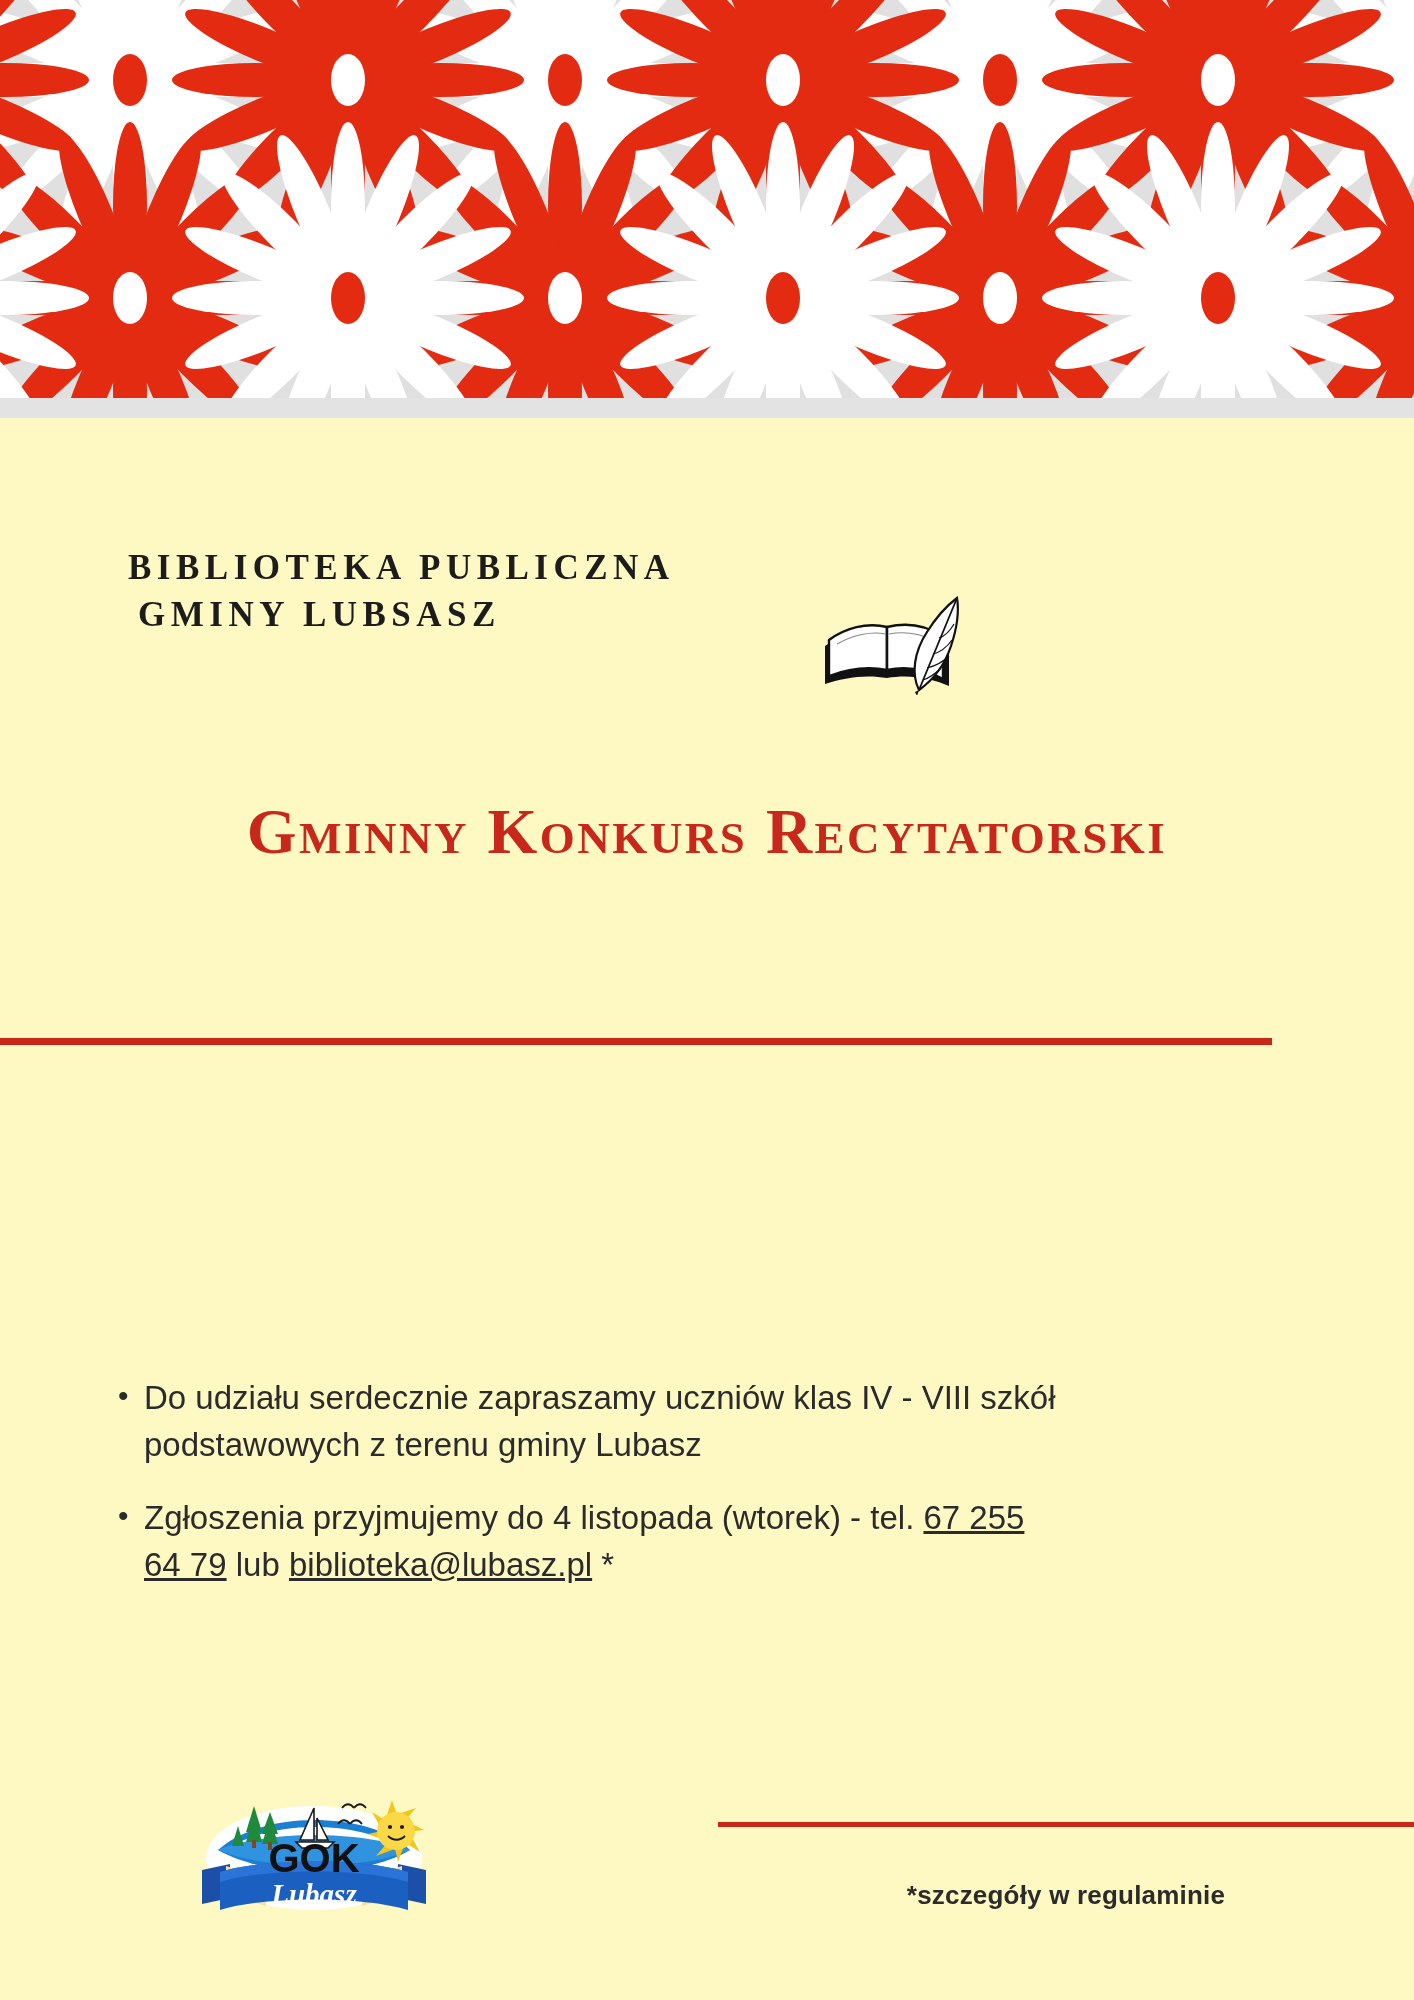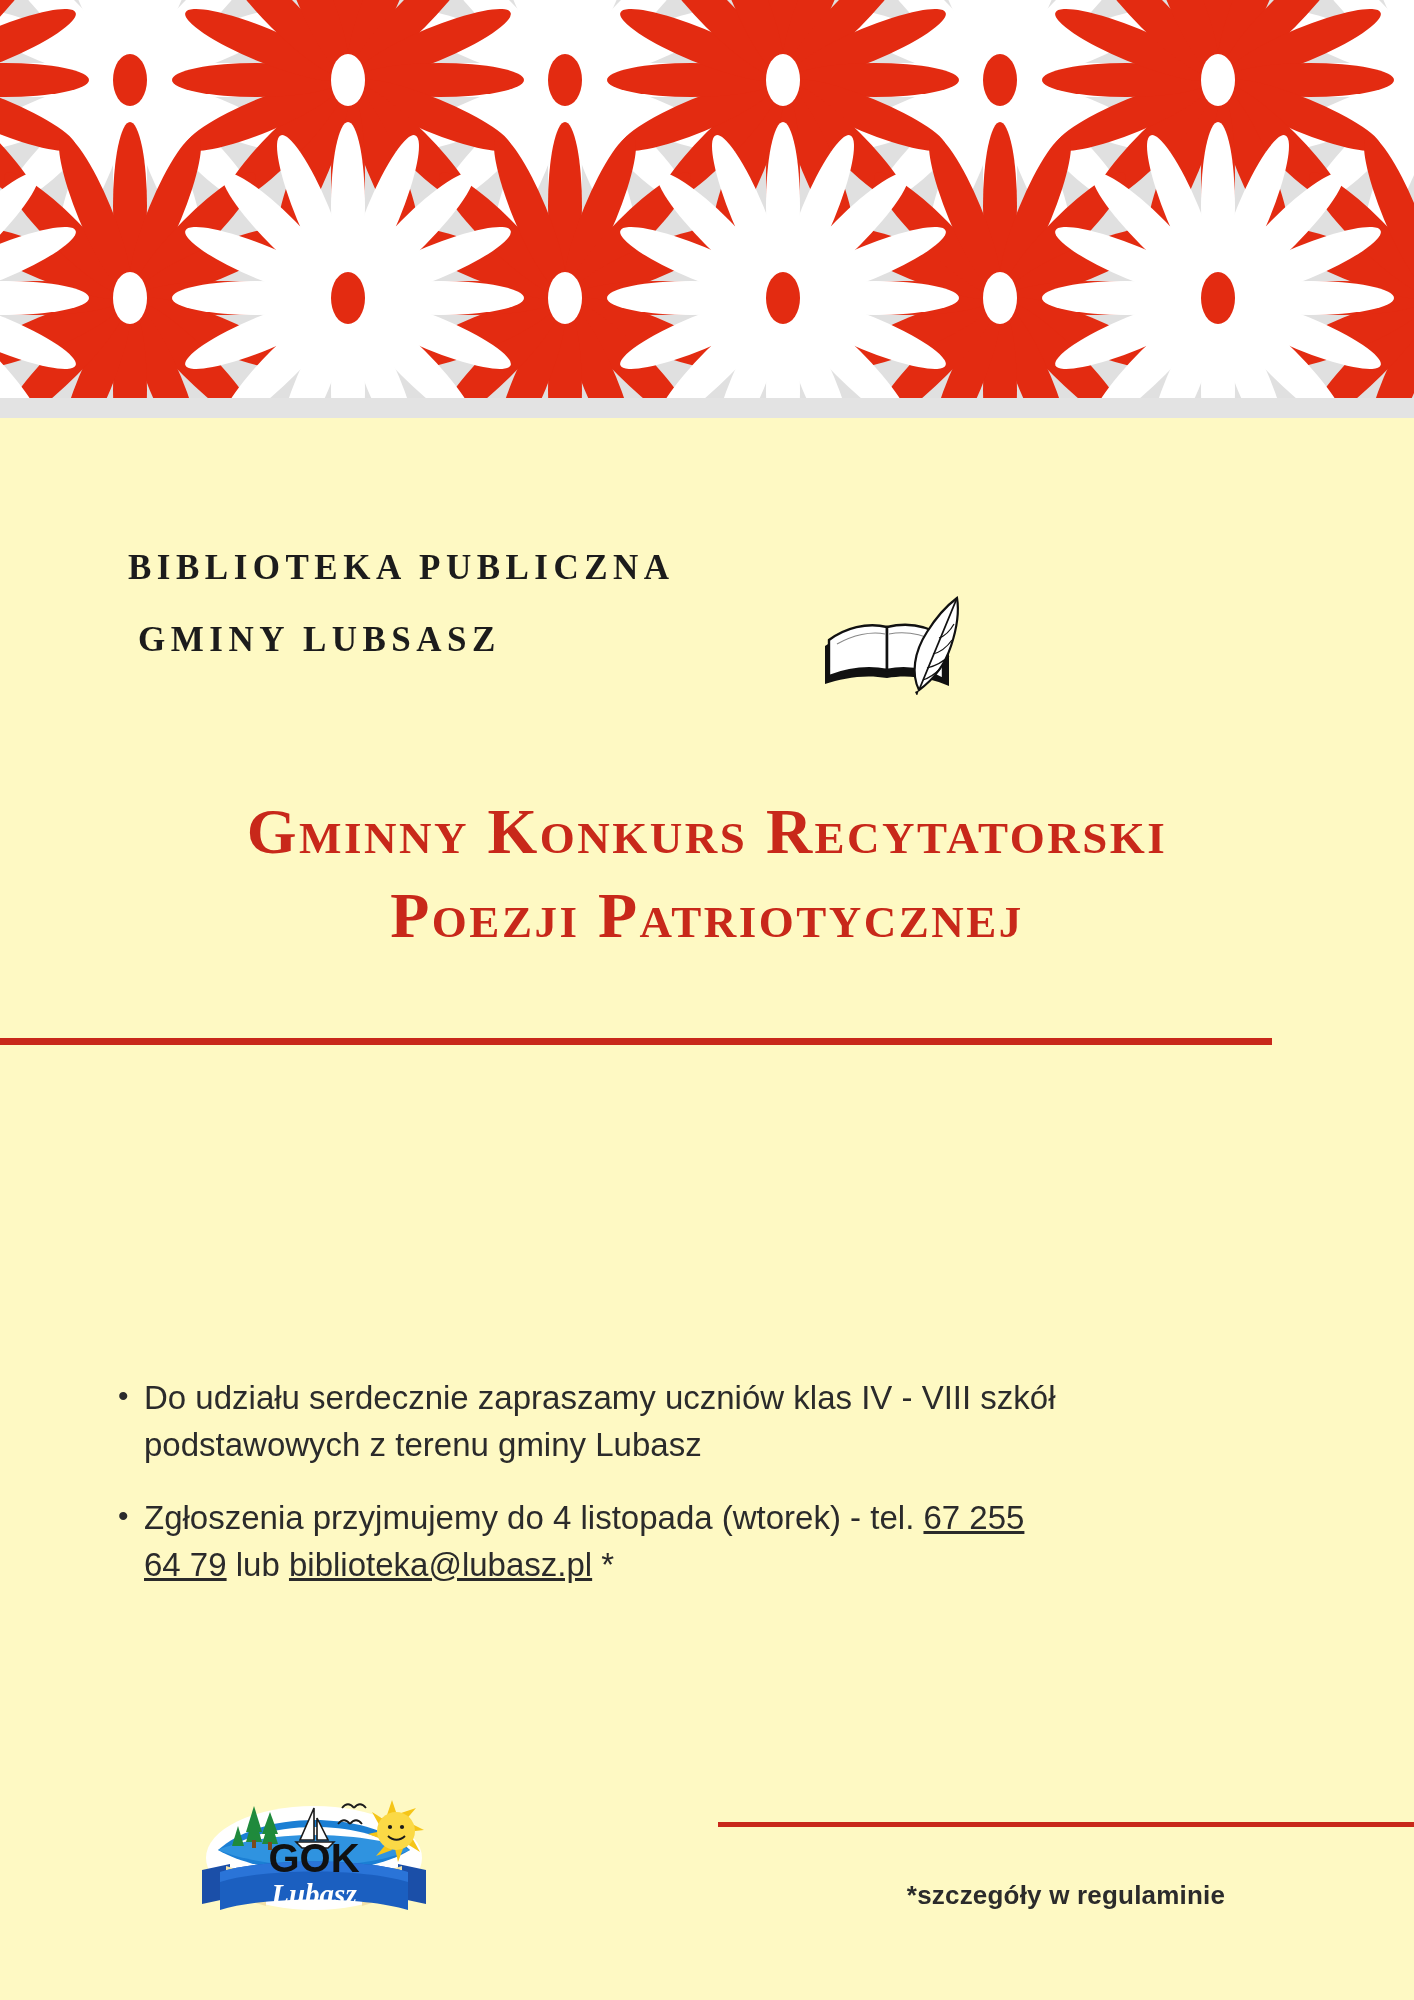--- a/index.html
+++ b/index.html
@@ -49,21 +49,21 @@
   }
   .lib-line {
     font-family: "Liberation Serif", serif;
     font-weight: bold;
     font-size: 35px;
     letter-spacing: 5.5px;
     color: #1c1c1c;
     line-height: 1.33;
     white-space: nowrap;
   }
-  .lib-line.l2 { padding-left: 10px; margin-top: 25px; }
+  .lib-line.l2 { padding-left: 10px; }
   .lib-line.l3 { padding-left: 0px; }
 
   .book-quill {
     position: absolute;
     left: 815px;
     top: 570px;
     width: 160px;
     height: 125px;
   }
 
@@ -308,21 +308,20 @@
       <path d="M118 84 C126 82 132 77 137 70" stroke="#111" stroke-width="1.2" fill="none"></path>
       <path d="M124 68 C130 66 135 61 139 54" stroke="#111" stroke-width="1.2" fill="none"></path>
       <path d="M108 110 C114 108 120 104 126 98" stroke="#111" stroke-width="1.2" fill="none"></path>
 
       <path d="M100 122 L104 120 L102 126 Z" fill="#111"></path>
     </svg>
   </div>
 
   <div class="main-title">
     <div class="title-line">Gminny Konkurs Recytatorski</div>
-    <div class="title-line">Poezji Patriotycznej</div>
   </div>
 
   <div class="divider-top"></div>
 
 
   <div class="info-list">
 
     <div class="info-item">
       <span class="bullet">•</span>
       <span class="info-text">Do udziału serdecznie zapraszamy uczniów klas IV - VIII szkół podstawowych z terenu gminy Lubasz</span>

